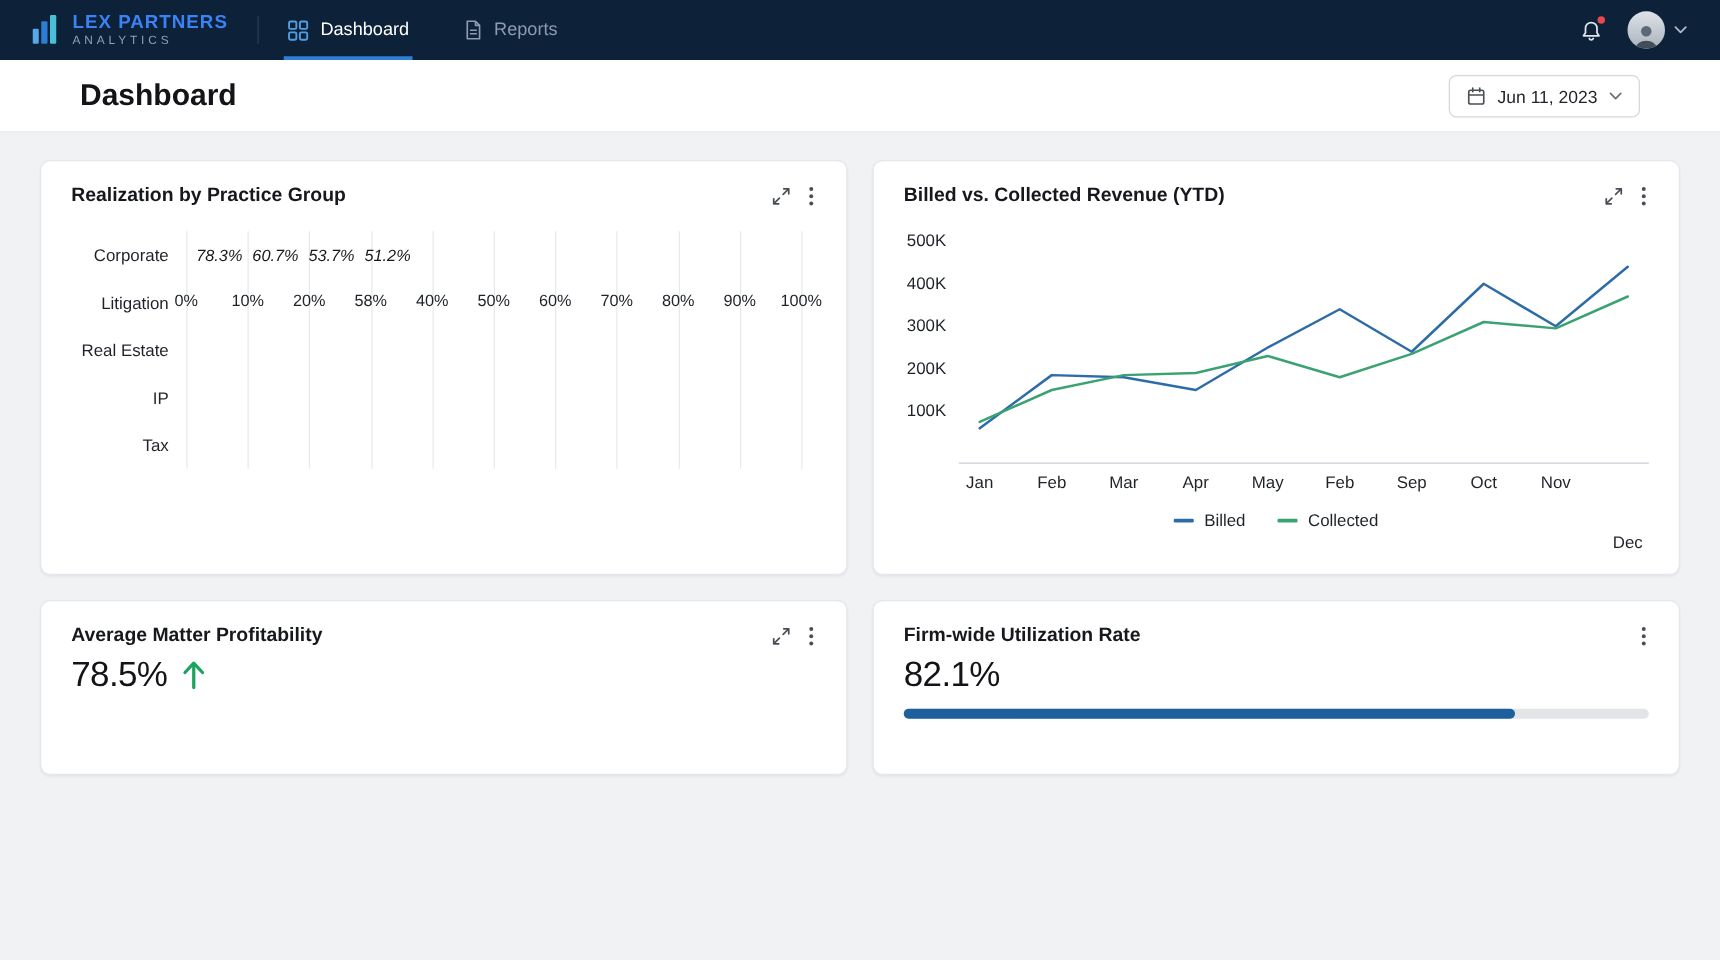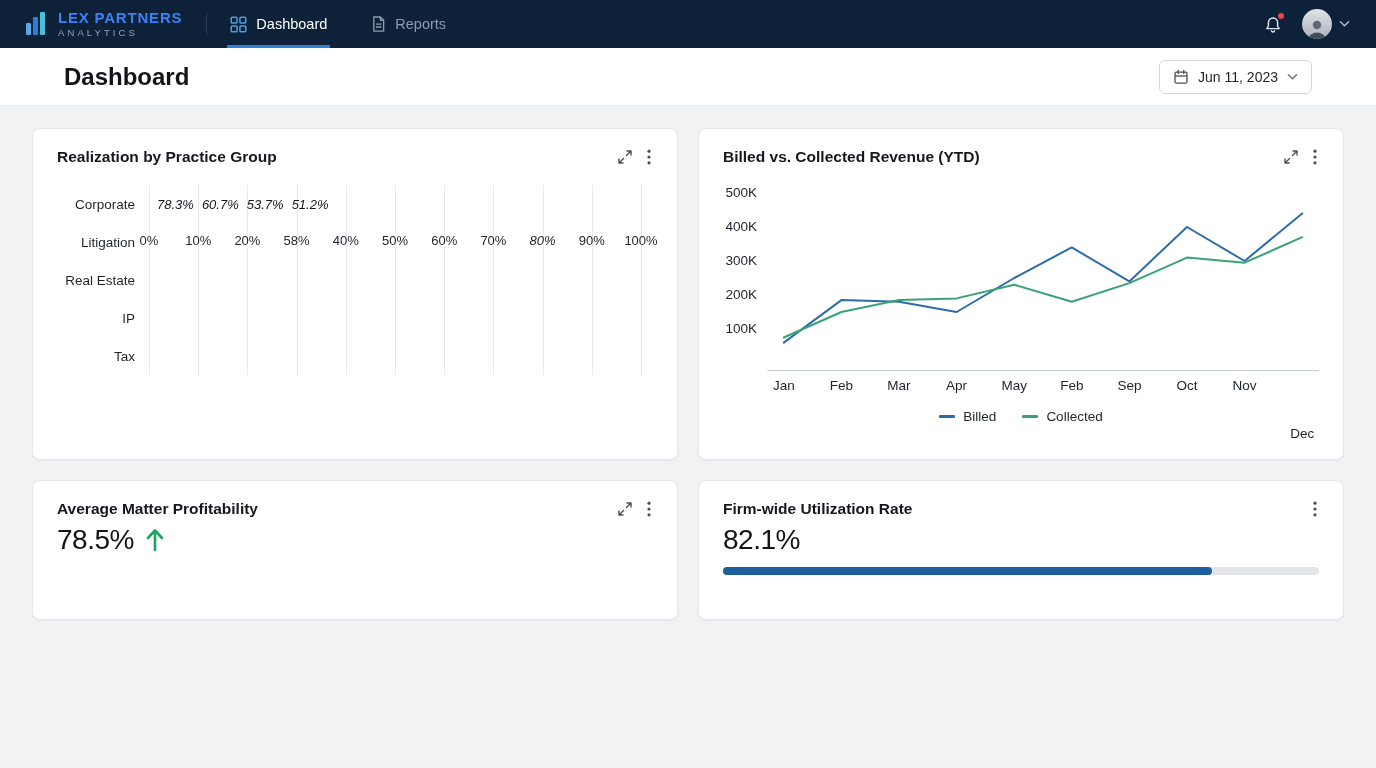--- a/index.html
+++ b/index.html
@@ -229,21 +229,21 @@
           </div>
         <div id="bar-xticks">
             <span class="xtick" style="left: 0%;">0%</span>
             <span class="xtick" style="left: 10%;">10%</span>
             <span class="xtick" style="left: 20%;">20%</span>
             <span class="xtick" style="left: 30%;">58%</span>
             <span class="xtick" style="left: 40%;">40%</span>
             <span class="xtick" style="left: 50%;">50%</span>
             <span class="xtick" style="left: 60%;">60%</span>
             <span class="xtick" style="left: 70%;">70%</span>
-            <span class="xtick" style="left: 80%; font-style: italic;">80%</span>
+            <span class="xtick" style="left: 80%;">80%</span>
             <span class="xtick" style="left: 90%;">90%</span>
             <span class="xtick" style="left: 100%;">100%</span>
           </div>
       </div>
     </div>
   </section>
 
   <section class="card">
     <div class="card-head">
       <h2>Billed vs. Collected Revenue (YTD)</h2>

